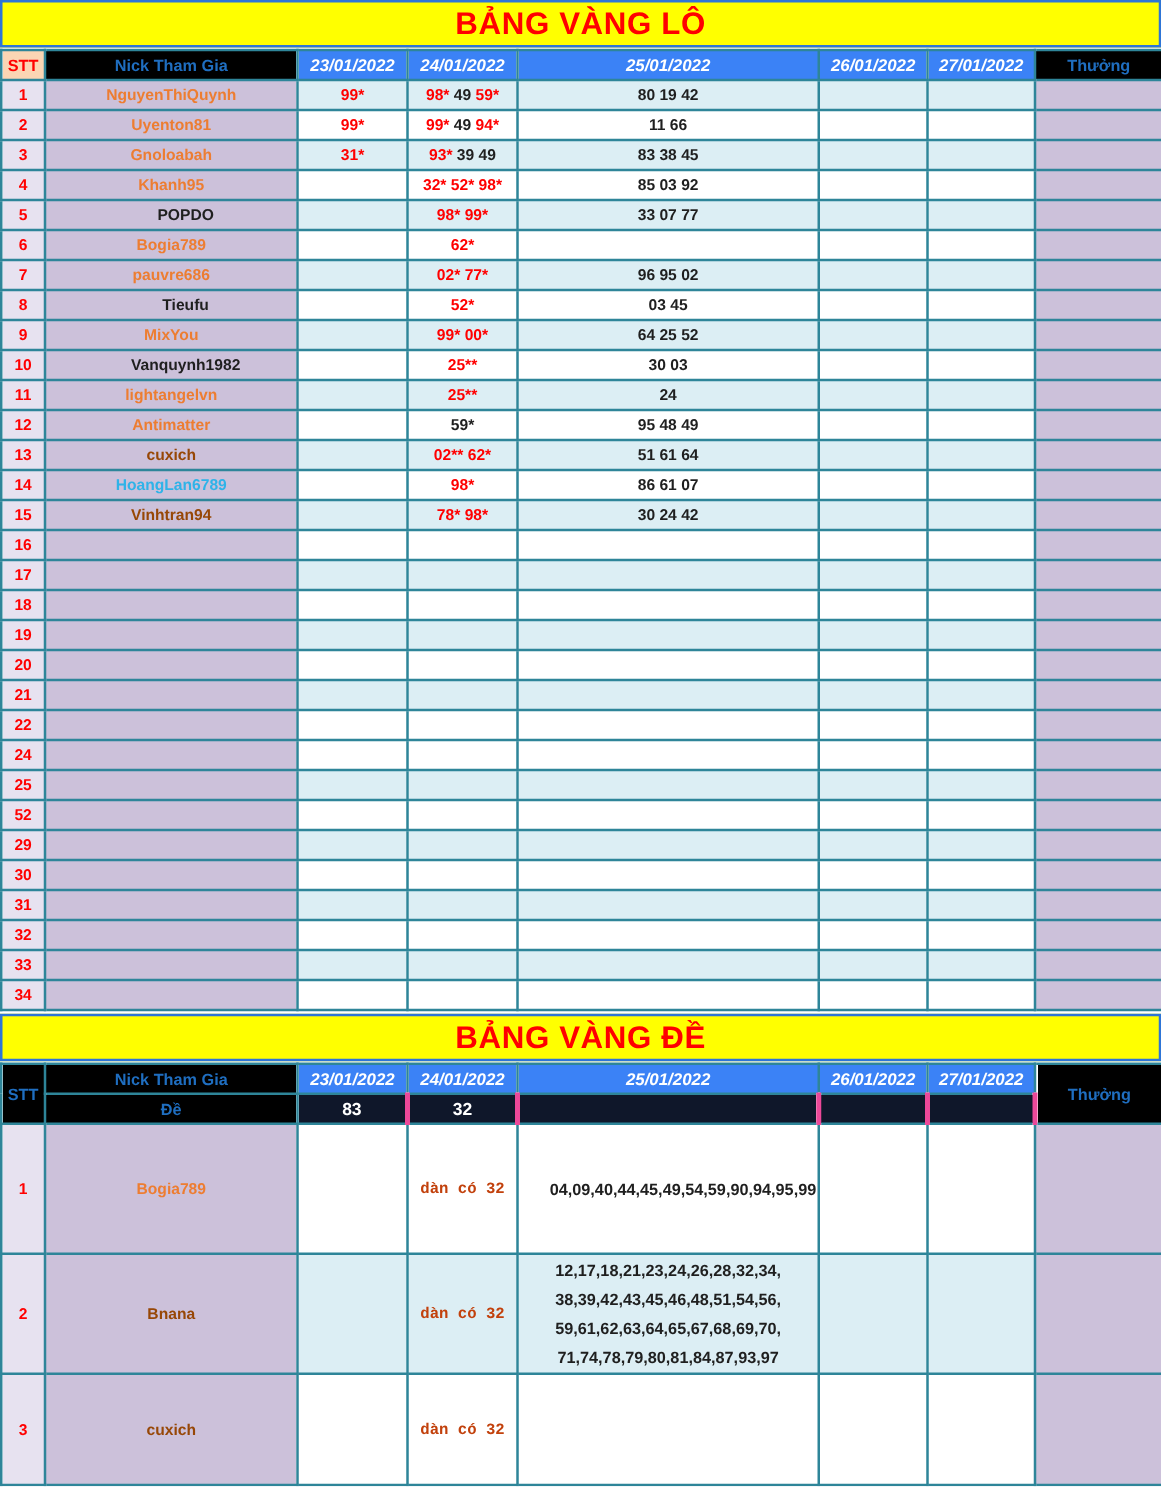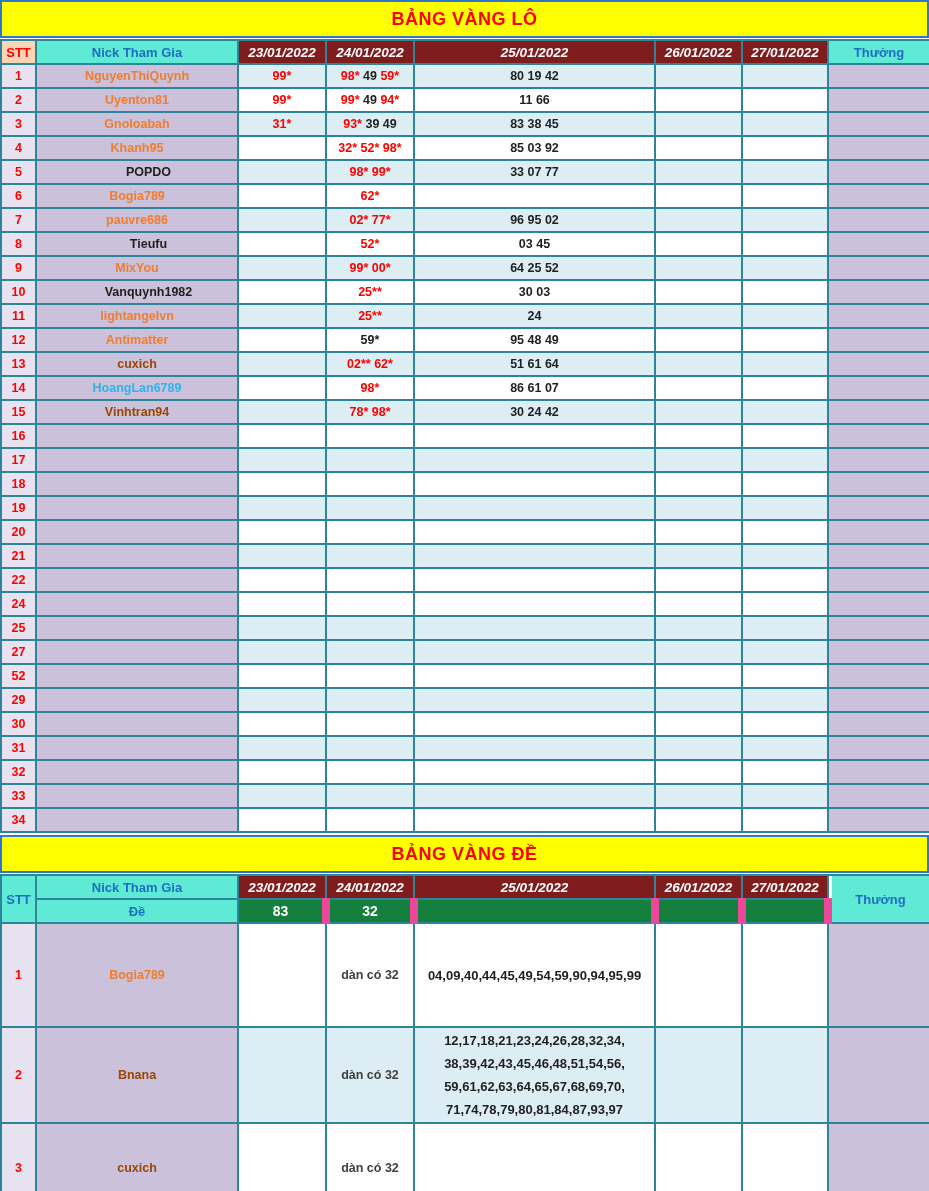--- a/index.html
+++ b/index.html
@@ -1,44 +1,44 @@
 <!DOCTYPE html>
 <html><head>
 <meta charset="utf-8">
 <style>
   html,body{margin:0;padding:0;background:#ffffff;}
   .page{width:929px;font-family:"Liberation Sans",sans-serif;-webkit-font-smoothing:antialiased;}
   .band{background:#FFFF00;border:2px solid #2E75D6;height:34px;display:flex;align-items:center;justify-content:center;
-        color:#FF0000;font-weight:bold;font-size:18px;letter-spacing:.5px;margin-bottom:1px;}
+        color:#FF0000;font-weight:bold;font-size:25px;letter-spacing:.5px;margin-bottom:1px;}
   table{border-collapse:collapse;width:929px;table-layout:fixed;}
   td{border:2px solid #2E8599;height:22px;padding:0 1px;font-size:12.5px;font-weight:bold;
      text-align:center;vertical-align:middle;overflow:hidden;}
   
   .c-stt{background:#E7E2F0;color:#FF0000;}
   .c-nick{background:#CCC1DA;border-width:2px;}
   .c-reward{background:#CCC1DA;border-right:2px solid #3A66C9;}
   
-  .h-peach{background:#5eead4;color:#1F6EC0;font-size:13px;}
+  .h-peach{background:#000000;color:#1F6EC0;font-size:13px;}
   .h-stt1{background:#FBD5B4;color:#FF0000;font-size:13px;}
-  .h-date{background:#7f1d1d;color:#FFFFFF;font-style:italic;font-size:13.5px;}
-  .h-deval{background:#15803d;color:#FFFFFF;font-style:normal;border-left:2px solid #FFFFFF;border-right:8px solid #ec4899;font-size:14px;}
+  .h-date{background:#3b82f6;color:#FFFFFF;font-style:italic;font-size:13.5px;}
+  .h-deval{background:#0f172a;color:#FFFFFF;font-style:normal;border-left:2px solid #FFFFFF;border-right:4px solid #ec4899;font-size:14px;}
   .row-blue .c-data{background:#DCEEF4;}
   .row-white .c-data{background:#FFFFFF;}
   
   .n-orange{color:#ED7D31;}
   .n-black{color:#1F1F1F;padding-left:24px;}
   .n-brown{color:#974706;}
   .n-cyan{color:#2FB3E8;}
   
   .sg-red{color:#FF0000;text-align:right;}
   .sg-black{color:#1F1F1F;text-align:right;}
   .v-black{color:#1F1F1F;}
-  .t2-d24{color:#404040;}
+  .t2-d24{color:#c2410c;font-family:Liberation Mono, monospace;}
   .t2-d25{font-size:13px;line-height:23px;}
-  .t2-d25.left{text-align:center;border-radius:15px;}
+  .t2-d25.left{text-align:right;border-radius:15px;}
   .tbl-top{border-top:2px solid #3A66C9;}
   .gap{height:2px;}
 </style>
 </head>
 <body>
 
 <div class="page">
 
   <section>
     <div class="band">BẢNG VÀNG LÔ</div>
@@ -297,30 +297,20 @@
           <tr class="row-blue">
             <td class="c-stt">25</td>
             <td class="c-nick n-black"></td>
             <td class="c-data"></td>
             <td class="c-data"></td>
             <td class="c-data v-black"></td>
             <td class="c-data"></td>
             <td class="c-data"></td>
             <td class="c-reward"></td>
           </tr>
-          <tr class="row-blue">
-            <td class="c-stt">27</td>
-            <td class="c-nick n-black"></td>
-            <td class="c-data"></td>
-            <td class="c-data"></td>
-            <td class="c-data v-black"></td>
-            <td class="c-data"></td>
-            <td class="c-data"></td>
-            <td class="c-reward"></td>
-          </tr>
           <tr class="row-white">
             <td class="c-stt">52</td>
             <td class="c-nick n-black"></td>
             <td class="c-data"></td>
             <td class="c-data"></td>
             <td class="c-data v-black"></td>
             <td class="c-data"></td>
             <td class="c-data"></td>
             <td class="c-reward"></td>
           </tr>

